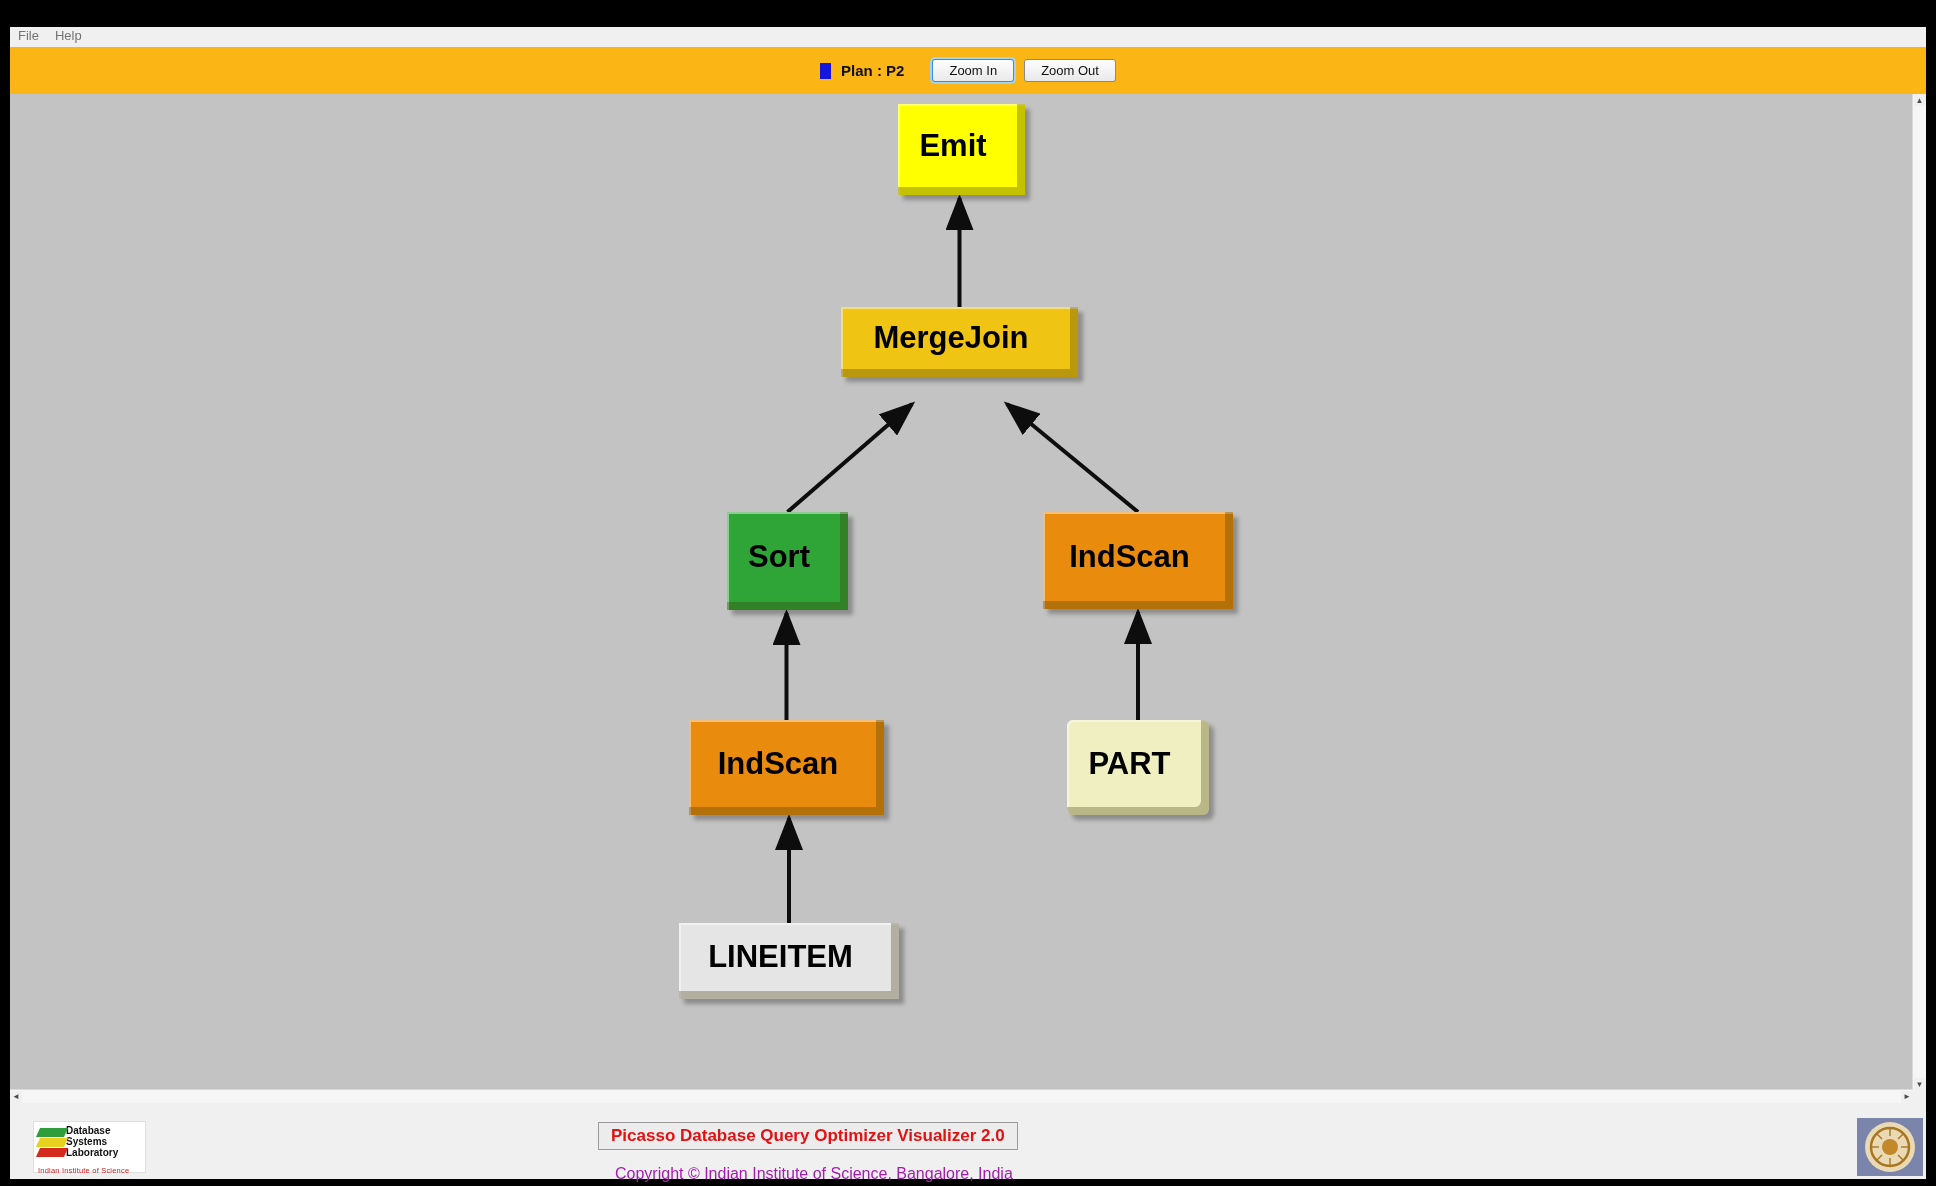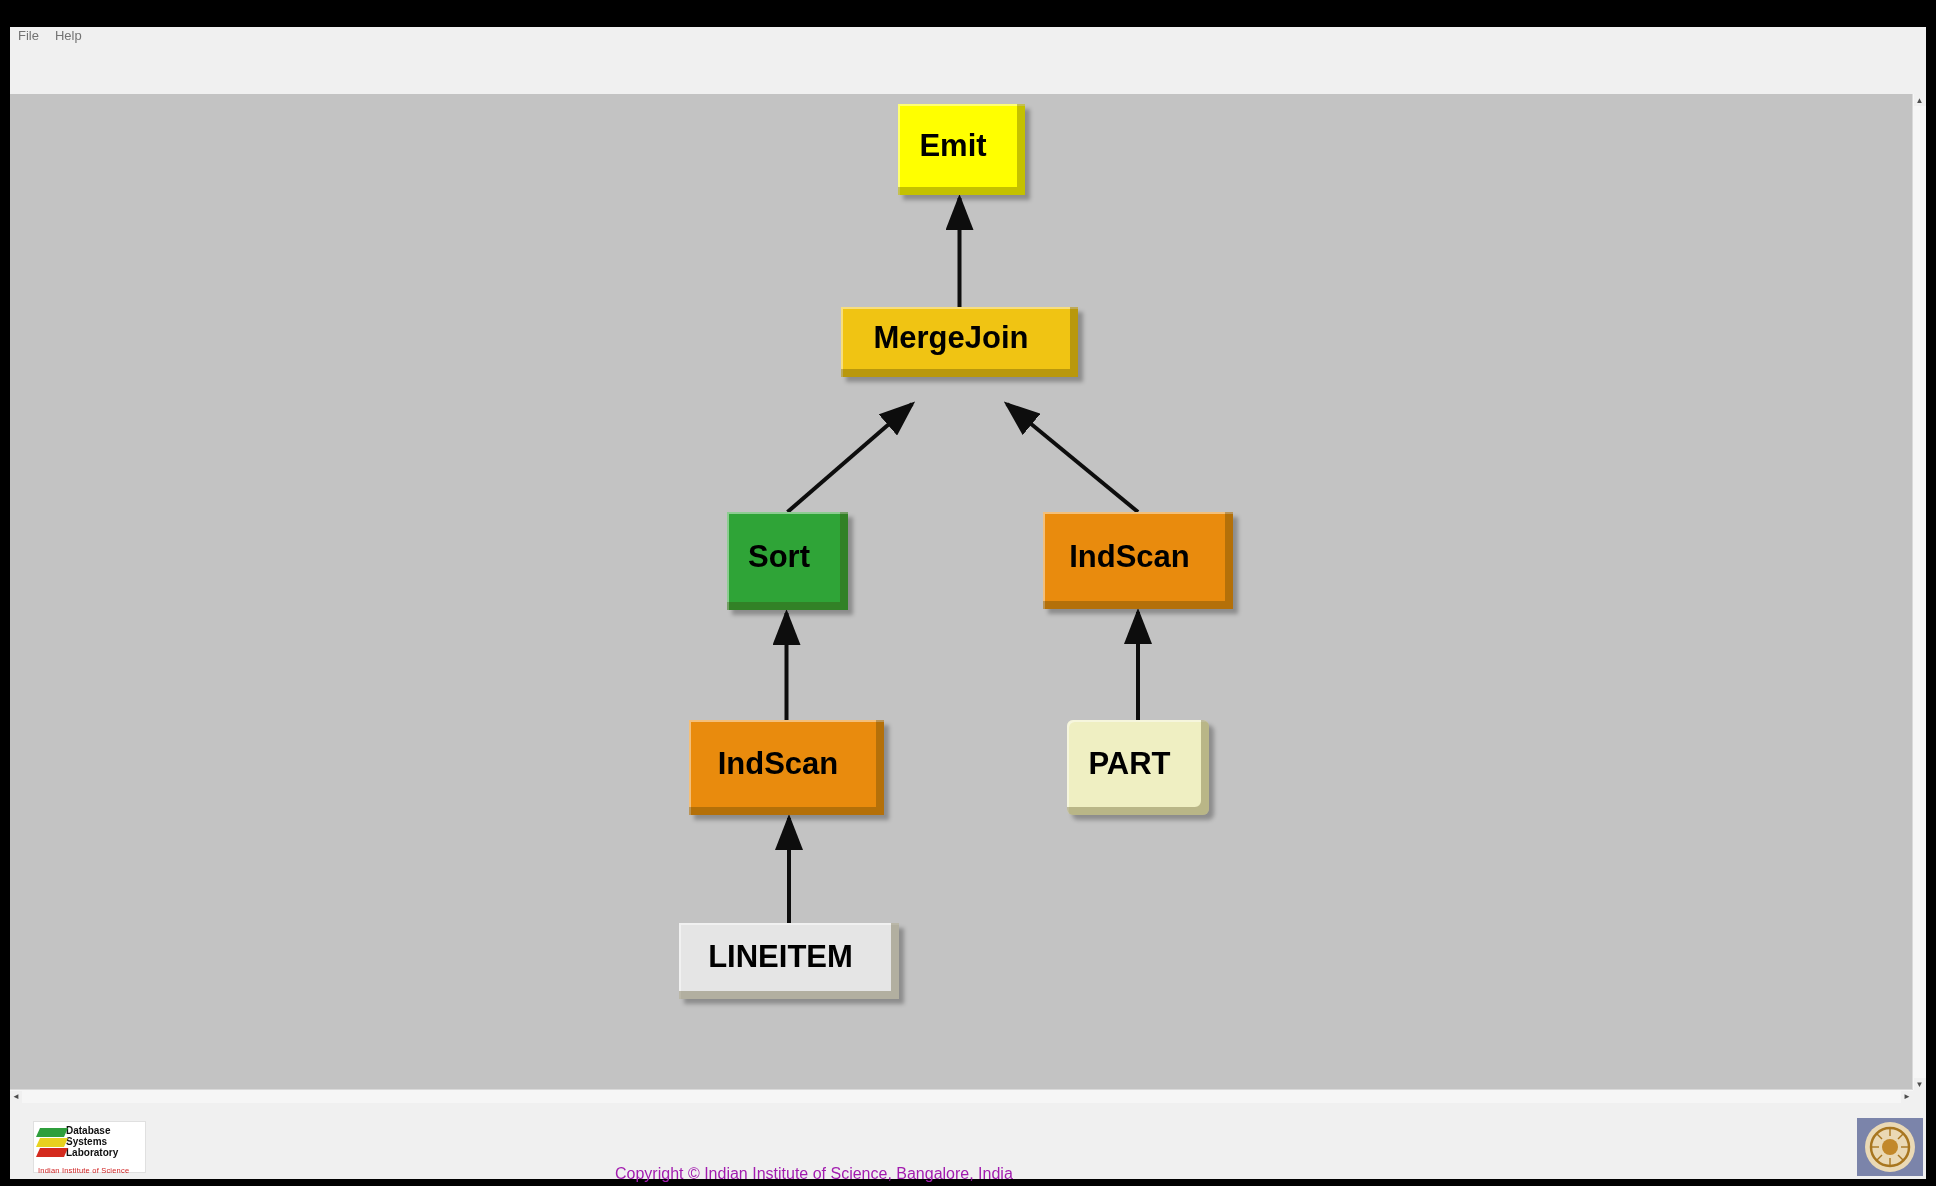--- a/index.html
+++ b/index.html
@@ -109,20 +109,26 @@
 </head>
 <body>
 
 <div class="app">
 
   <div class="menubar">
     <span class="menu-item">File</span>
     <span class="menu-item">Help</span>
   </div>
 
+  <div class="toolbar" style="background: rgb(251, 182, 21);">
+    <span class="plan-chip" style="background: rgb(21, 21, 224);"></span>
+    <span class="plan-label">Plan : P2</span>
+    <button class="tb-btn focused">Zoom In</button>
+    <button class="tb-btn">Zoom Out</button>
+  </div>
 
   <div class="canvas" style="background: rgb(195, 195, 195);">
     <div class="tree-layer">
       <svg id="edge-layer" class="edge-layer" width="1903" height="996">
         <defs>
           <marker id="arrow" markerWidth="9" markerHeight="7" refX="8" refY="3.5" orient="auto">
             <path d="M0,0 L9,3.5 L0,7 Z" fill="#0d0d0d"></path>
           </marker>
         </defs>
       <line x1="949.5" y1="213" x2="949.5" y2="104" class="edge" marker-end="url(#arrow)"></line>
@@ -165,20 +171,21 @@
         </div>
         <div class="dsl-text">
           <div>Database</div>
           <div>Systems</div>
           <div>Laboratory</div>
         </div>
       </div>
       <div class="dsl-sub">Indian Institute of Science</div>
     </div>
 
+    <div class="title-box" style="color: rgb(227, 17, 17);">Picasso Database Query Optimizer Visualizer 2.0</div>
     <div class="copyright">Copyright © Indian Institute of Science, Bangalore, India</div>
 
     <svg class="iisc-logo" viewBox="0 0 66 58">
       <rect width="66" height="58" fill="#7b84aa"></rect>
       <circle cx="33" cy="29" r="25" fill="#ead9b5"></circle>
       <circle cx="33" cy="29" r="19" fill="none" stroke="#a8761f" stroke-width="2.5"></circle>
       <circle cx="33" cy="29" r="8" fill="#c2882a"></circle>
       <g stroke="#a8761f" stroke-width="1.4">
         <line x1="33" y1="10" x2="33" y2="18"></line>
         <line x1="33" y1="40" x2="33" y2="48"></line>

